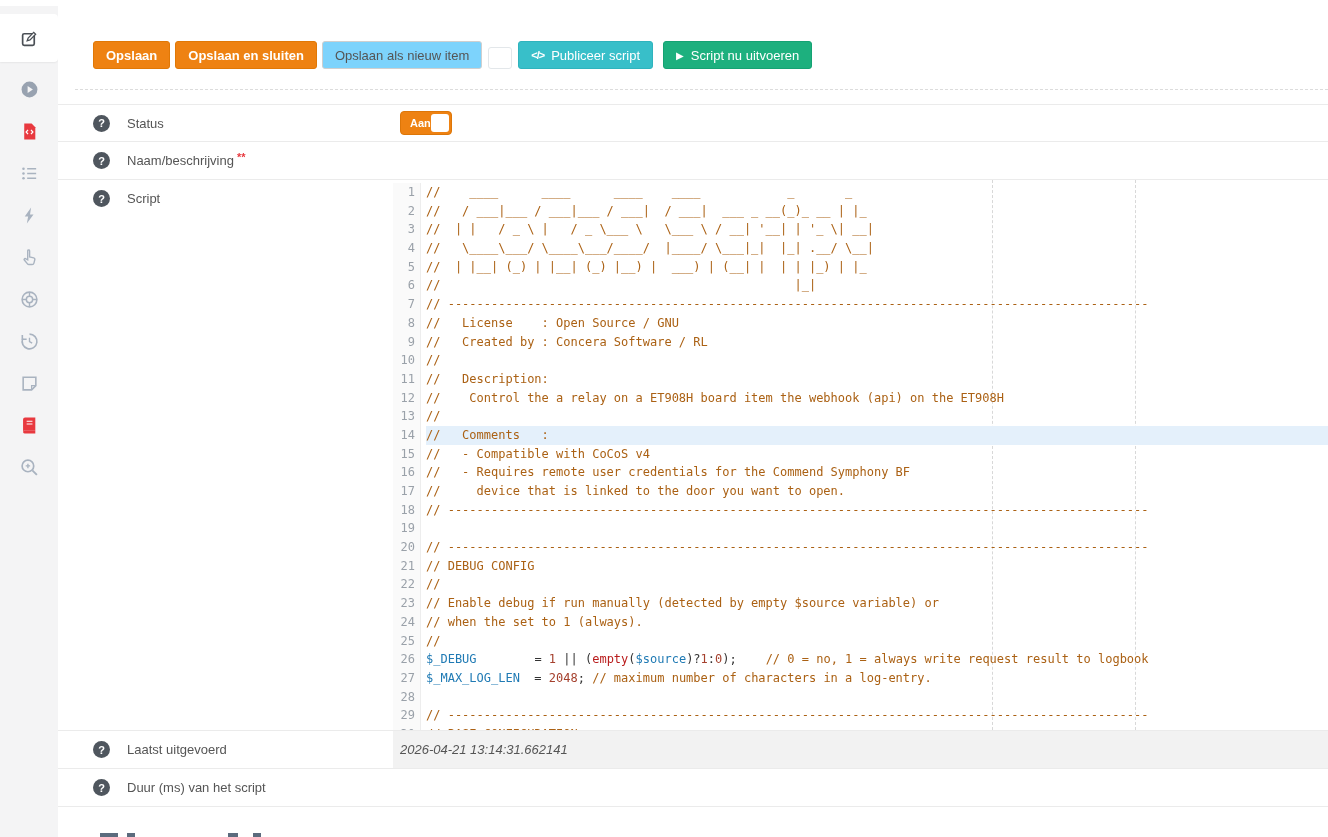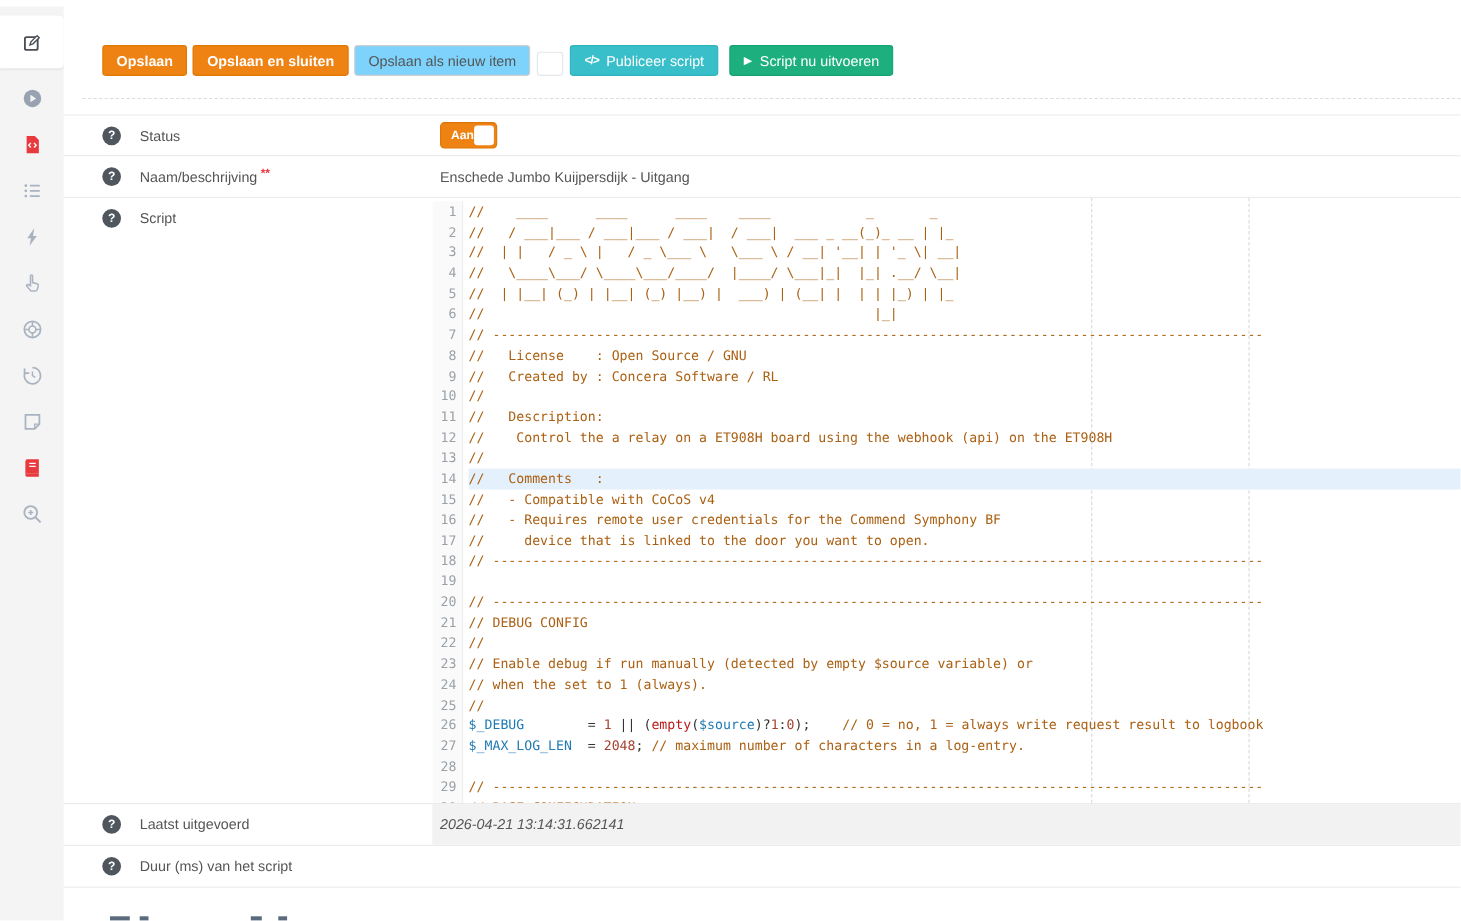--- a/index.html
+++ b/index.html
@@ -182,23 +182,20 @@
           </div>
         </div>
       </div>
 
       <div class="row row-38">
         <div class="row-label">
           <span class="qmark">?</span>
           <span>
             <span>Naam/beschrijving</span><span class="req">**</span>
           </span>
-        </div>
-        <div class="row-value">
-          <span>Enschede Jumbo Kuijpersdijk - Uitgang</span>
         </div>
       </div>
 
       <div class="row row-script">
         <div class="row-label">
           <span class="qmark">?</span>
           <span>Script</span>
         </div>
         <div class="row-value" style="padding:0; align-items:stretch;">
           <div class="editor">
@@ -242,21 +239,21 @@
                   <div class="cl"><span class="t-c">//   / ___|___ / ___|___ / ___|  / ___|  ___ _ __(_)_ __ | |_ </span></div>
                   <div class="cl"><span class="t-c">//  | |   / _ \ |   / _ \___ \   \___ \ / __| '__| | '_ \| __|</span></div>
                   <div class="cl"><span class="t-c">//   \____\___/ \____\___/____/  |____/ \___|_|  |_| .__/ \__|</span></div>
                   <div class="cl"><span class="t-c">//  | |__| (_) | |__| (_) |__) |  ___) | (__| |  | | |_) | |_ </span></div>
                   <div class="cl"><span class="t-c">//                                                 |_|        </span></div>
                   <div class="cl"><span class="t-c">// -------------------------------------------------------------------------------------------------</span></div>
                   <div class="cl"><span class="t-c">//   License    : Open Source / GNU</span></div>
                   <div class="cl"><span class="t-c">//   Created by : Concera Software / RL</span></div>
                   <div class="cl"><span class="t-c">//</span></div>
                   <div class="cl"><span class="t-c">//   Description:</span></div>
-                  <div class="cl"><span class="t-c">//    Control the a relay on a ET908H board using the webhook (api) on the ET908H</span></div>
+                  <div class="cl"><span class="t-c">//    Control the a relay on a ET908H board item the webhook (api) on the ET908H</span></div>
                   <div class="cl"><span class="t-c">//</span></div>
                   <div class="cl active"><span class="t-c">//   Comments   :</span></div>
                   <div class="cl"><span class="t-c">//   - Compatible with CoCoS v4</span></div>
                   <div class="cl"><span class="t-c">//   - Requires remote user credentials for the Commend Symphony BF</span></div>
                   <div class="cl"><span class="t-c">//     device that is linked to the door you want to open.</span></div>
                   <div class="cl"><span class="t-c">// -------------------------------------------------------------------------------------------------</span></div>
                   <div class="cl">&nbsp;</div>
                   <div class="cl"><span class="t-c">// -------------------------------------------------------------------------------------------------</span></div>
                   <div class="cl"><span class="t-c">// DEBUG CONFIG</span></div>
                   <div class="cl"><span class="t-c">//</span></div>

